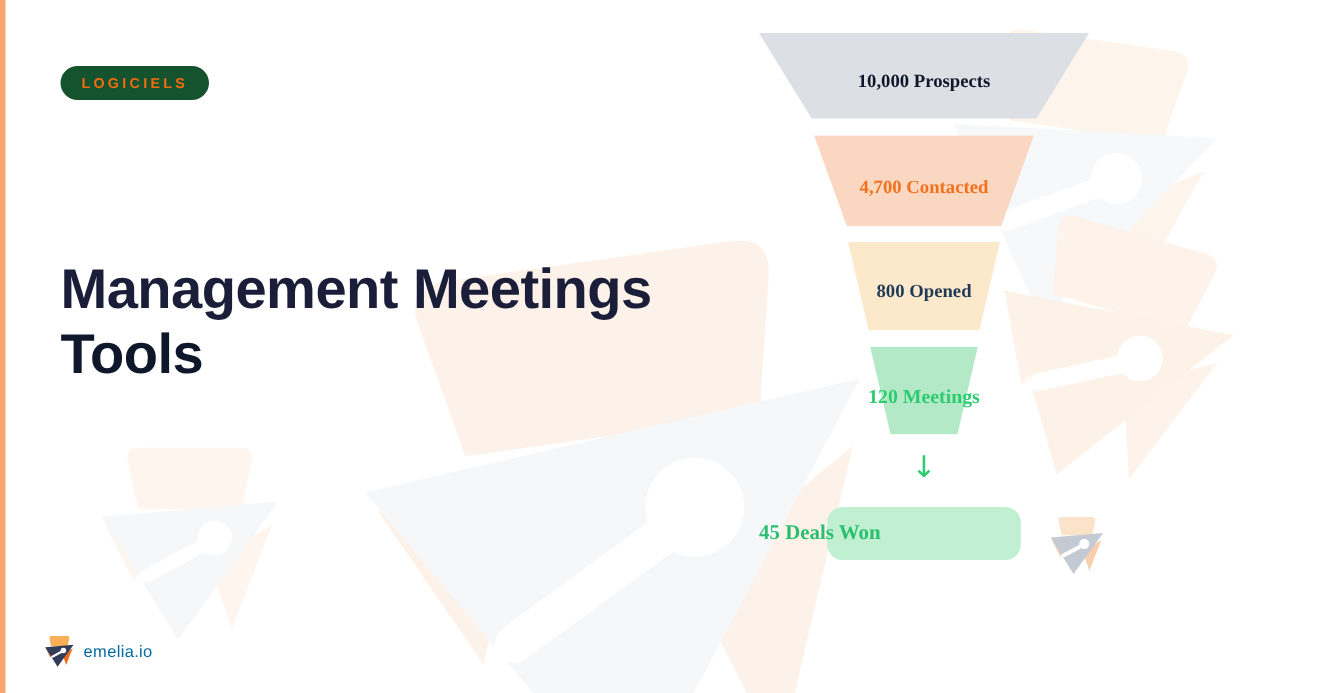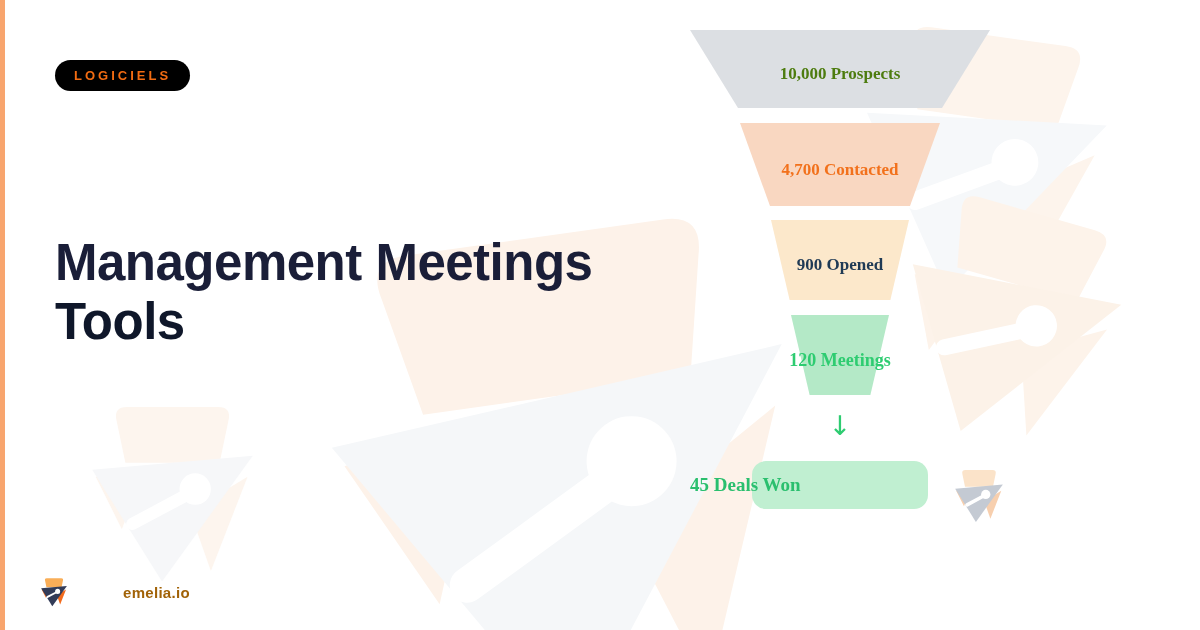--- a/index.html
+++ b/index.html
@@ -15,21 +15,21 @@
   .p-top{fill:var(--top);}
   .p-wingL{fill:var(--wing);}
   .p-wingR{fill:var(--wing);}
   .p-body{fill:var(--body);}
   .p-slash{stroke:var(--dot);stroke-width:7;stroke-linecap:round;fill:none;}
   .p-dot{fill:var(--dot);}
 
   
   .badge{
     position:absolute;left:55px;top:60px;height:31px;display:inline-flex;align-items:center;
-    padding:0 19px;border-radius:16px;background:#000000;color:#f26c12;
+    padding:0 19px;border-radius:16px;background:#14532d;color:#f26c12;
     font-size:13px;font-weight:700;letter-spacing:3px;z-index:3;
   }
 
   
   .title{
     position:absolute;left:55px;top:233px;z-index:3;
     font-size:51px;line-height:59px;font-weight:800;letter-spacing:-0.5px;color:#1a1e38;
   }
   .title .line{display:block;}
   .title .accent{display:block;color:#0f172a;}
@@ -48,21 +48,21 @@
   .deals-pill{
     position:absolute;left:752px;top:461px;width:176px;height:48px;border-radius:14px;z-index:2;
   }
   .deals-label{
     position:absolute;left:690px;top:473px;width:300px;height:24px;line-height:24px;
     font-family:"Liberation Serif",serif;font-weight:700;font-size:19px;z-index:3;white-space:nowrap;
   }
 
   
   .footer{position:absolute;left:40px;top:577px;display:flex;align-items:center;gap:8px;z-index:3;}
-  .brand-text{font-size:15px;font-weight:700;color:#a16207;letter-spacing:0.3px;margin-left:47px;}
+  .brand-text{font-size:15px;font-weight:400;color:#0369a1;letter-spacing:0.3px;}
 </style>
 </head>
 <body>
 
 <div class="canvas">
 
   <svg width="0" height="0" style="position:absolute" aria-hidden="true">
     <defs>
       <symbol id="plane" viewBox="0 0 100 110">
         <path class="p-top" d="M24 4 H76 Q84 4 82 12 L77 36 H23 L18 12 Q16 4 24 4 Z"></path>
@@ -98,27 +98,27 @@
     <span>LOGICIELS</span>
   </div>
 
   <h1 class="title" style="margin:0;">
     <span class="line">Management Meetings</span>
     <span class="accent">Tools</span>
   </h1>
 
   <div>
     <div class="seg" style="left: 690px; top: 30px; width: 300px; height: 78px; clip-path: polygon(0px 0px, 100% 0px, 84% 100%, 16% 100%); background: rgb(220, 223, 227);"></div>
-    <div class="seg-label" style="top: 62px; color: #4d7c0f;">10,000 Prospects</div>
+    <div class="seg-label" style="top: 62px; color: #0f172a;">10,000 Prospects</div>
 
     <div class="seg" style="left: 740px; top: 123px; width: 200px; height: 83px; clip-path: polygon(0px 0px, 100% 0px, 85% 100%, 15% 100%); background: rgb(249, 215, 193);"></div>
     <div class="seg-label" style="top: 158px; color: rgb(242, 113, 28);">4,700 Contacted</div>
 
     <div class="seg" style="left: 771px; top: 220px; width: 138px; height: 80px; clip-path: polygon(0px 0px, 100% 0px, 86.5% 100%, 13.5% 100%); background: rgb(252, 232, 203);"></div>
-    <div class="seg-label" style="top: 253px; color: rgb(31, 58, 85);">900 Opened</div>
+    <div class="seg-label" style="top: 253px; color: rgb(31, 58, 85);">800 Opened</div>
 
     <div class="seg" style="left: 791px; top: 315px; width: 98px; height: 80px; clip-path: polygon(0px 0px, 100% 0px, 81% 100%, 19% 100%); background: rgb(180, 233, 199);"></div>
     <div class="seg-label small" style="top: 348px; color: rgb(46, 204, 113);">120 Meetings</div>
 
     <div class="arrow">↓</div>
 
     <div class="deals-pill" style="background: rgb(192, 239, 209);"></div>
     <div class="deals-label" style="color: rgb(42, 191, 110);">45 Deals Won</div>
   </div>
 

